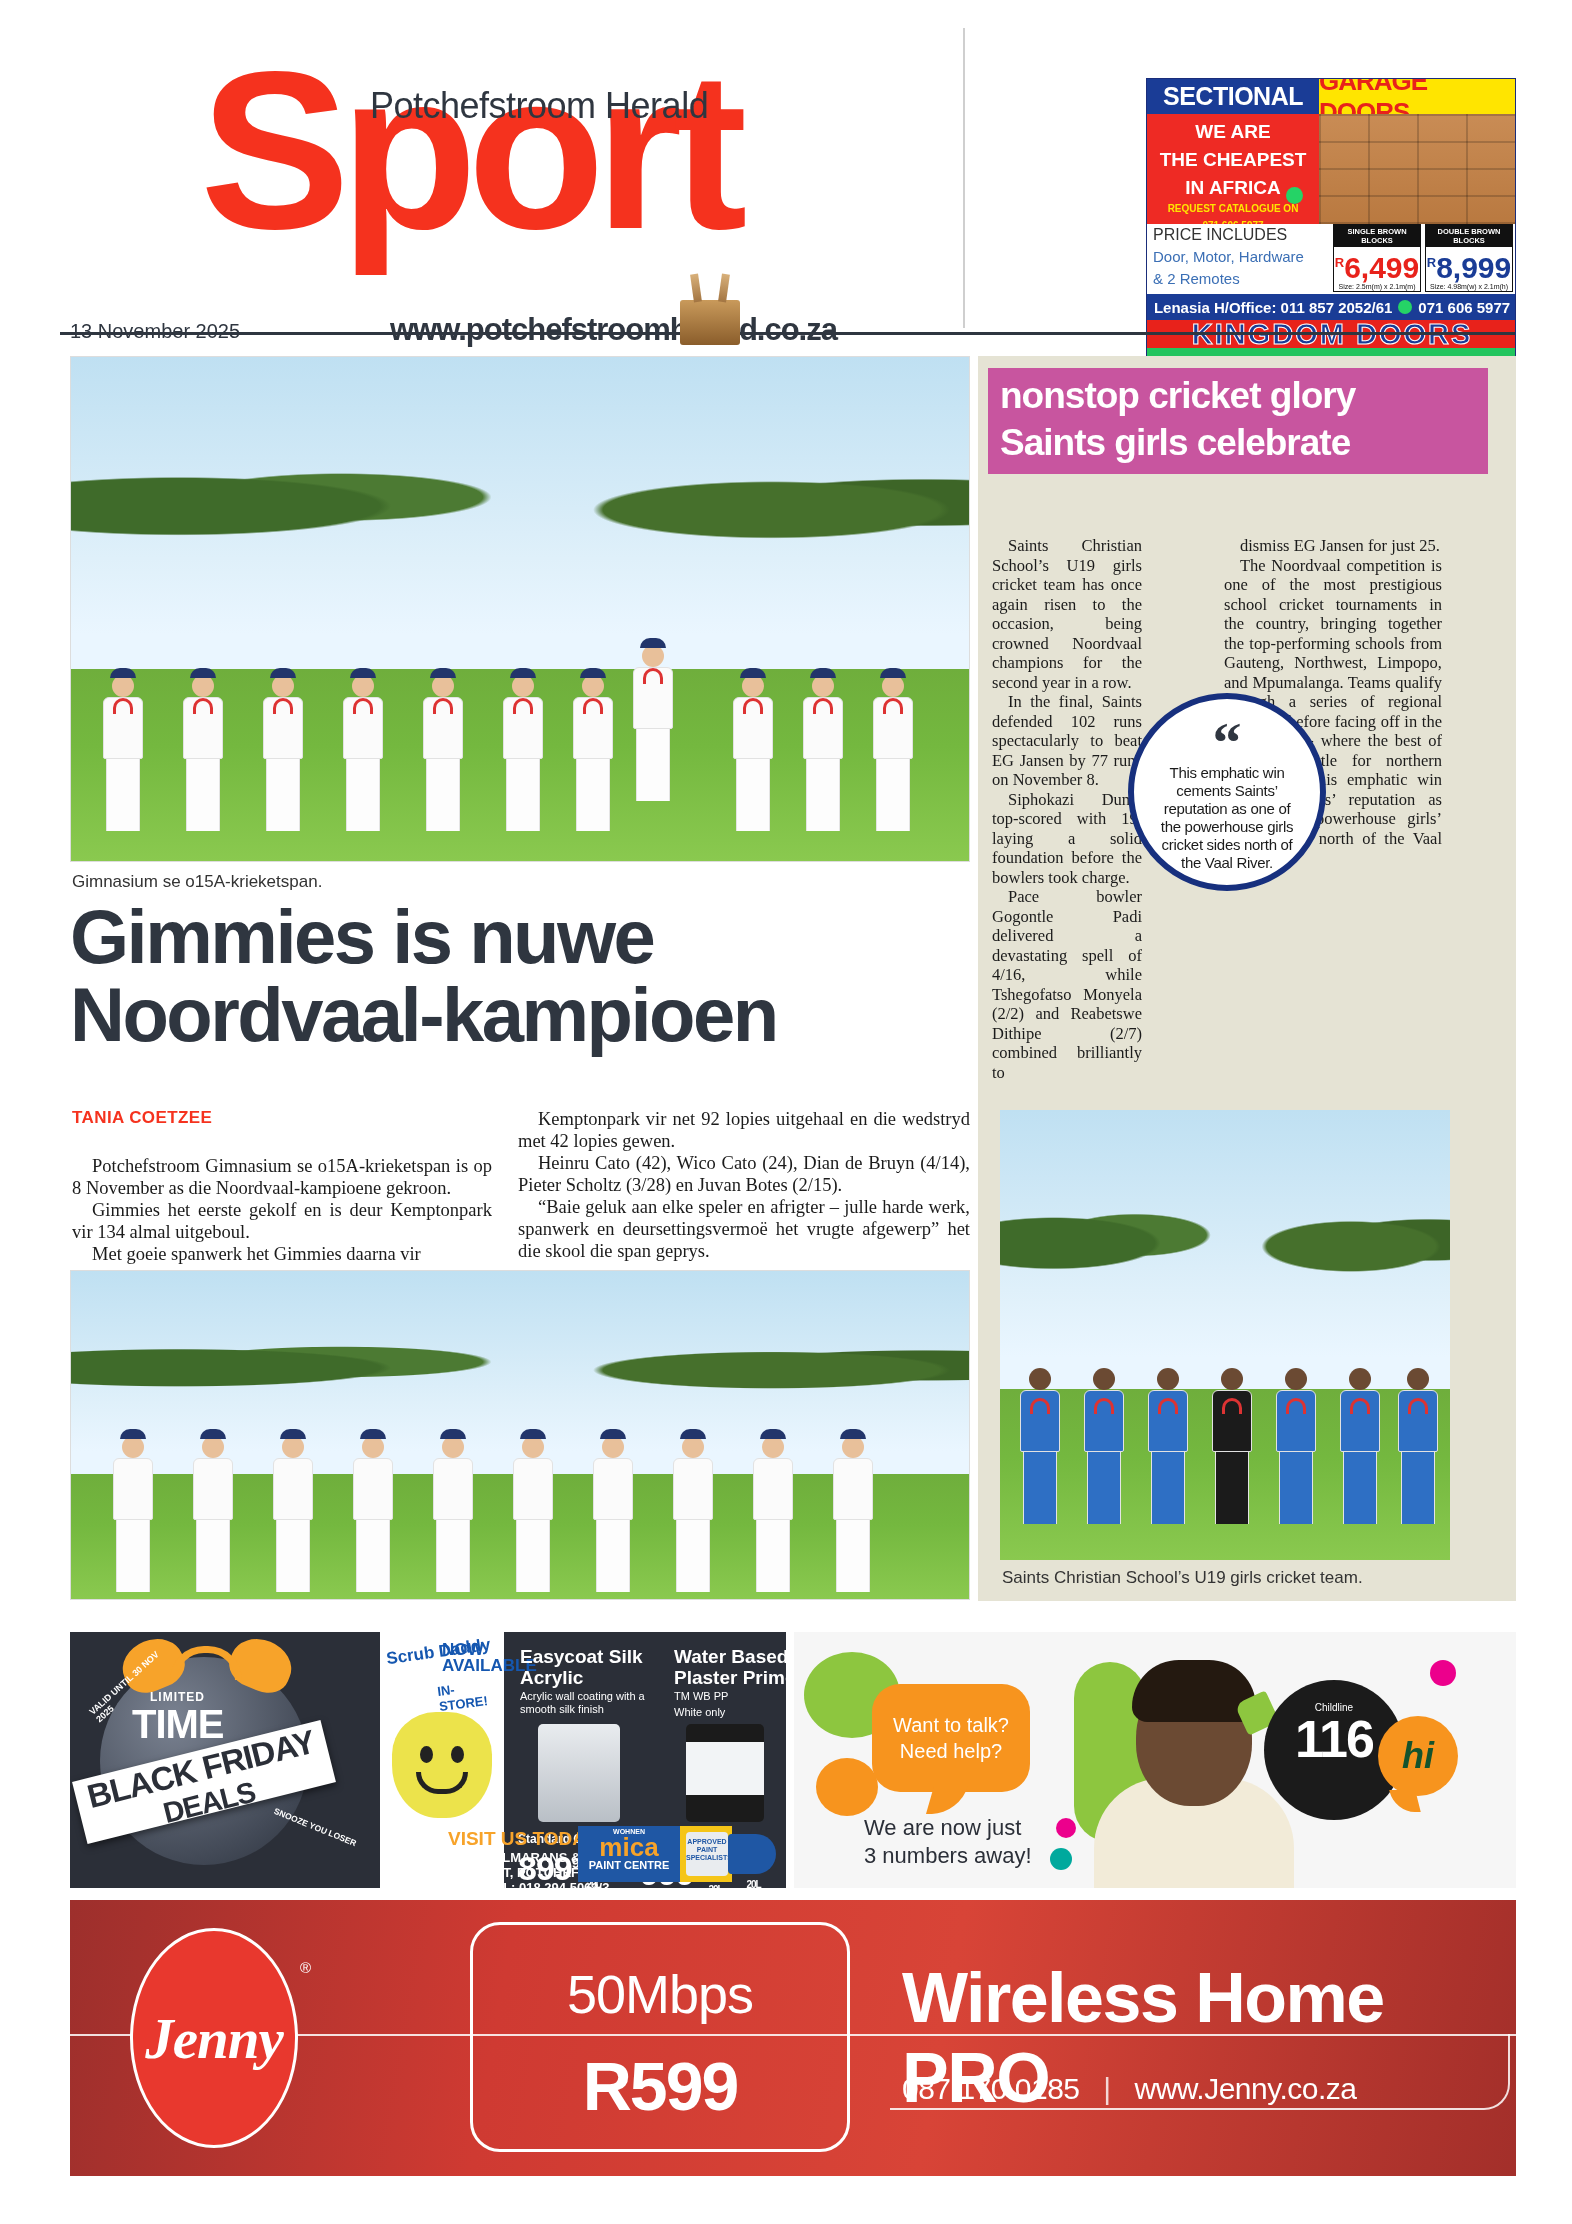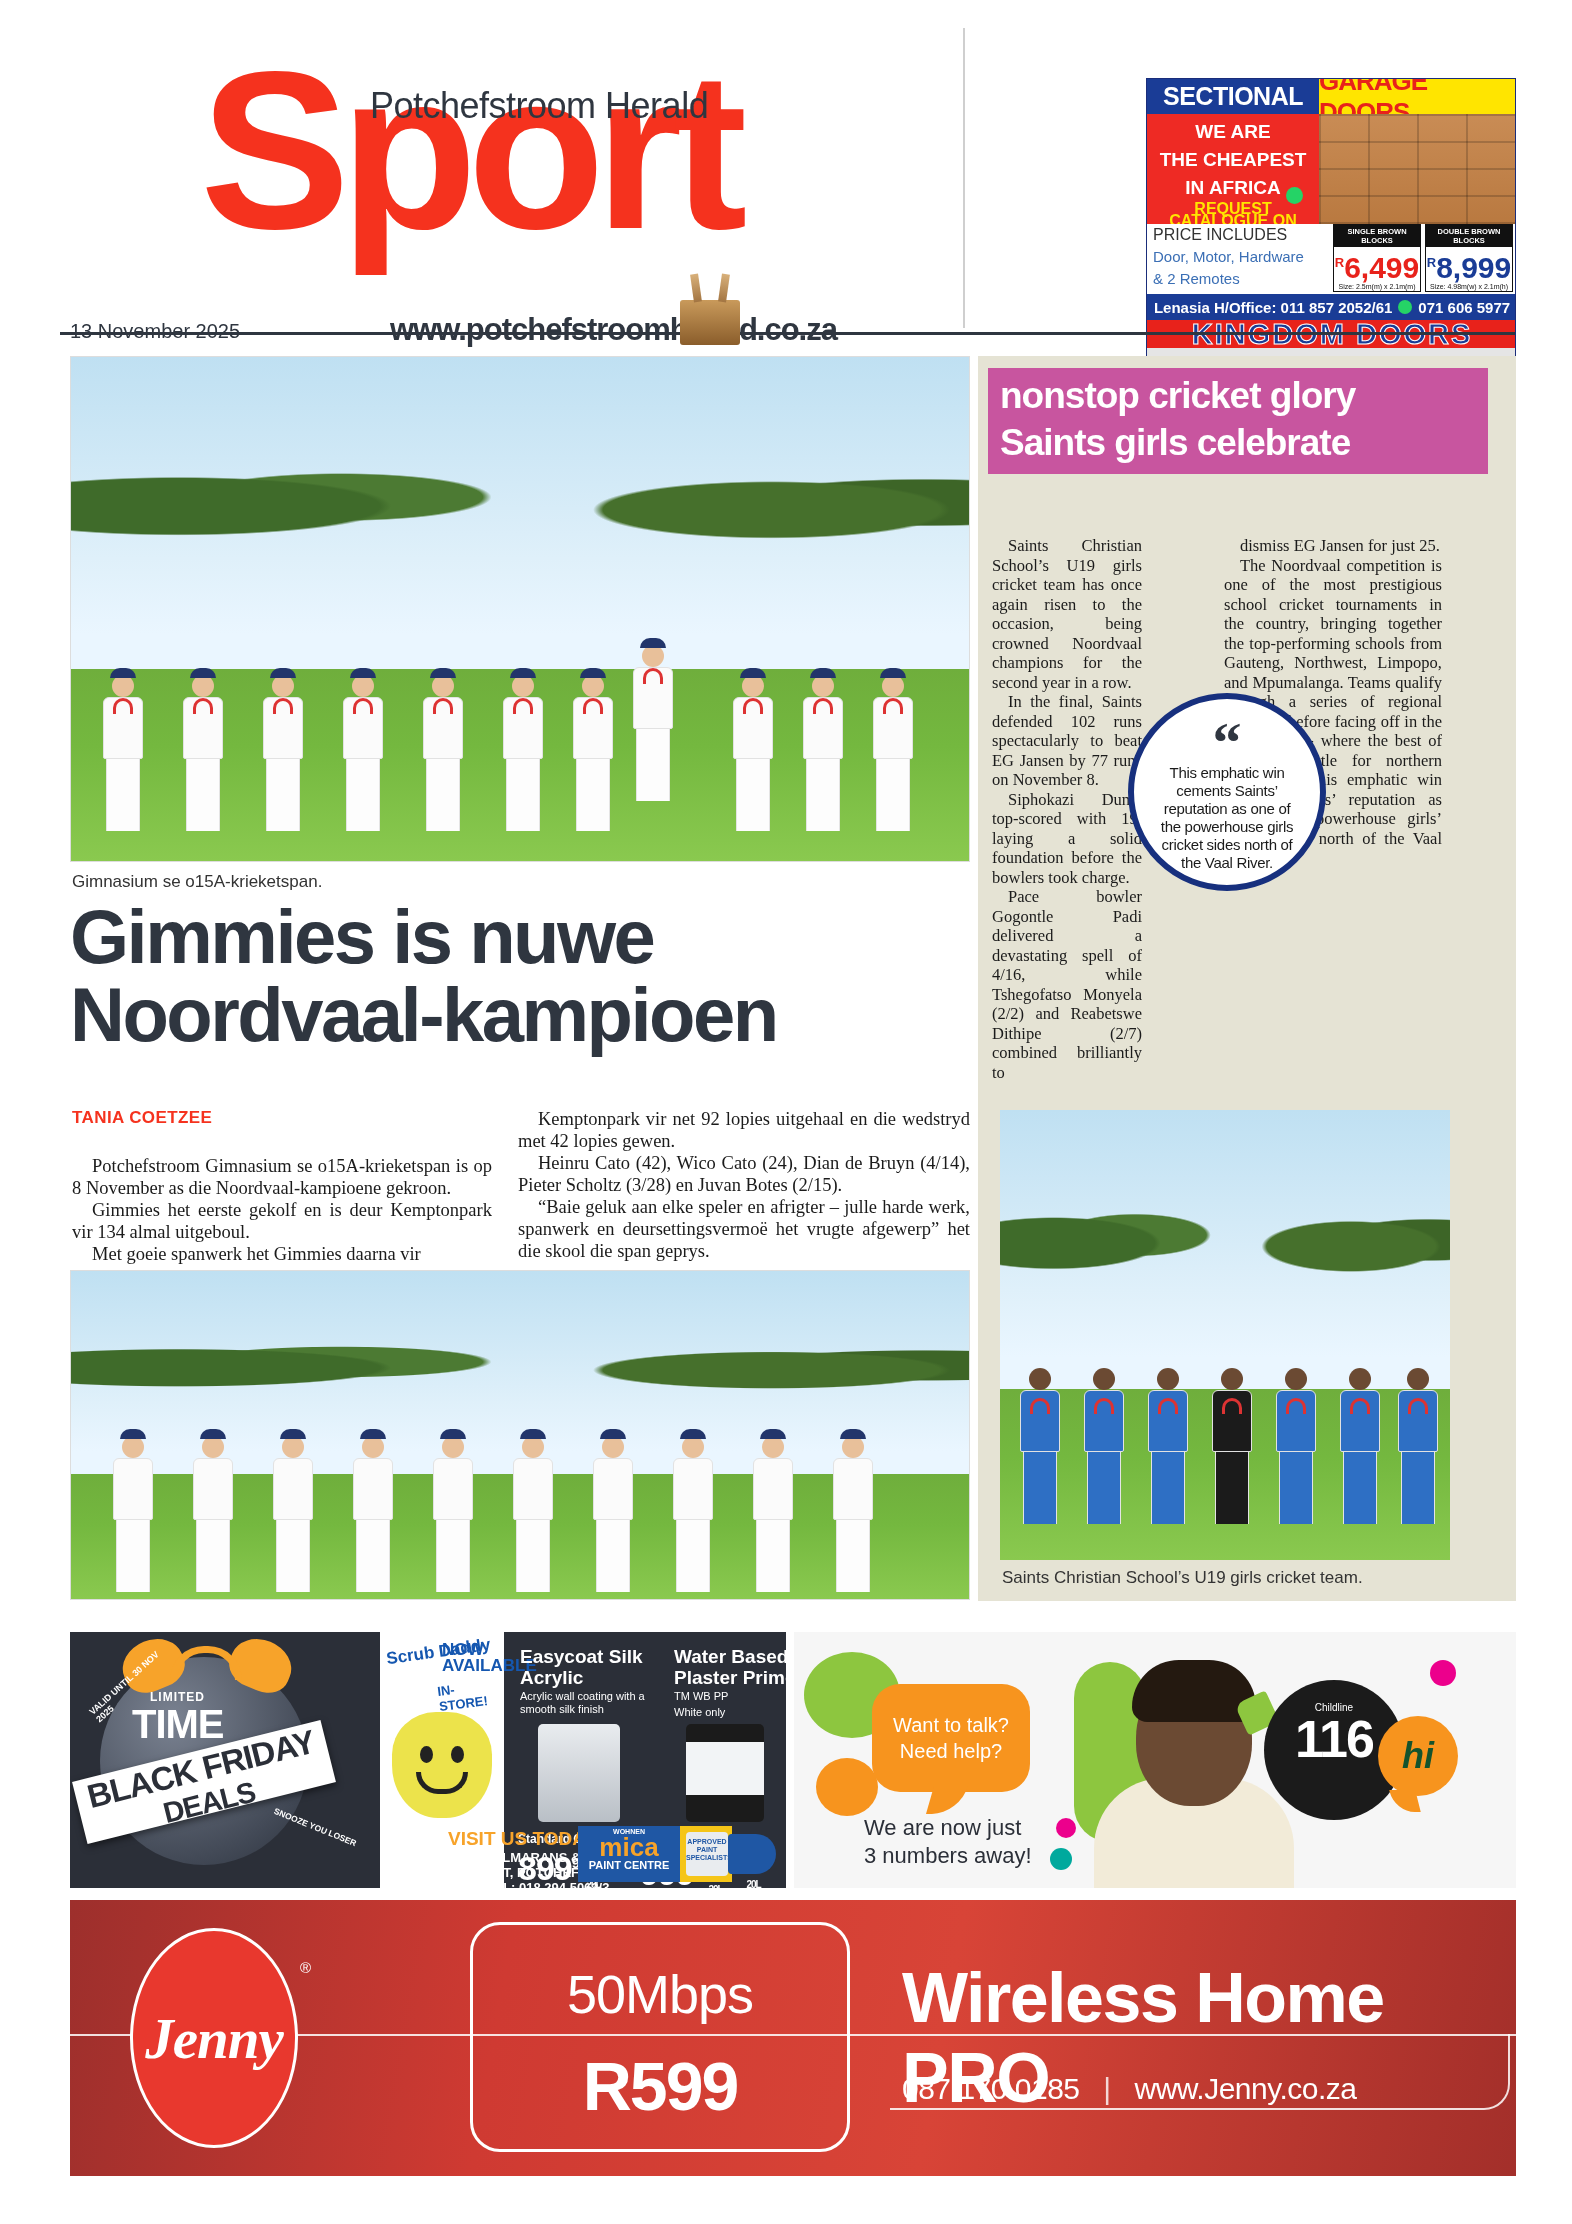--- a/index.html
+++ b/index.html
@@ -43,31 +43,31 @@
     content:""; position:absolute; top:-26px; width:8px; height:28px;
     background: linear-gradient(180deg,#d8b07a,#a37542);
   }
   .mast-trophy:before { left:12px; transform:rotate(-8deg); }
   .mast-trophy:after { right:12px; transform:rotate(8deg); }
   .mast-divider { position:absolute; left:963px; top:28px; width:2px; height:300px; background:#cfcfcf; }
   .mast-rule { position:absolute; left:60px; top:332px; width:1455px; height:3px; background:#2f3640; }
 
   
   .gd-ad { position:absolute; left:1146px; top:78px; width:370px; height:328px;
-           background:#e5e5e5; border:1px solid #1a2d7a; overflow:hidden;
+           background:#22c55e; border:1px solid #1a2d7a; overflow:hidden;
            font-family:"Liberation Sans", sans-serif; }
   .gd-top { position:absolute; left:0; top:0; width:370px; height:35px; display:flex; }
   .gd-sect { flex:0 0 172px; background:#1a3c96; color:#fff; font-weight:700; font-size:25px;
              display:flex; align-items:center; justify-content:center; letter-spacing:-0.5px; }
   .gd-garage { flex:1; background:#FFE500; color:#E8221B; font-weight:700; font-size:26px;
                display:flex; align-items:center; justify-content:center; letter-spacing:-1px; }
   .gd-redbox { position:absolute; left:0; top:35px; width:172px; height:110px; background:#EE2A24; }
   .gd-cheap { color:#fff; font-weight:700; font-size:19px; line-height:20px;
               text-align:center; padding-top:8px; }
-  .gd-req { color:#FFE500; font-weight:700; font-size:16px; line-height:12px; text-align:center; padding-top:5px; }
+  .gd-req { color:#FFE500; font-weight:700; font-size:10px; line-height:12px; text-align:center; padding-top:5px; }
   .gd-wa { position:absolute; right:16px; bottom:20px; width:17px; height:17px; border-radius:50%; background:#25D366; }
   .gd-door { position:absolute; left:172px; top:35px; width:198px; height:110px;
              background:
                repeating-linear-gradient(to bottom, rgba(0,0,0,.18) 0 2px, transparent 2px 27px),
                repeating-linear-gradient(to right, rgba(0,0,0,.18) 0 2px, transparent 2px 49px),
                linear-gradient(180deg,#c98c55,#b97940); }
   .gd-price-bar { position:absolute; left:0; top:145px; width:370px; height:70px; background:#fff; }
   .gd-pi { position:absolute; left:6px; top:2px; font-size:16px; color:#333; }
   .gd-pi2 { position:absolute; left:6px; top:24px; font-size:15px; color:#3b6fb5; }
   .gd-pi3 { position:absolute; left:6px; top:46px; font-size:15px; color:#3b6fb5; }

